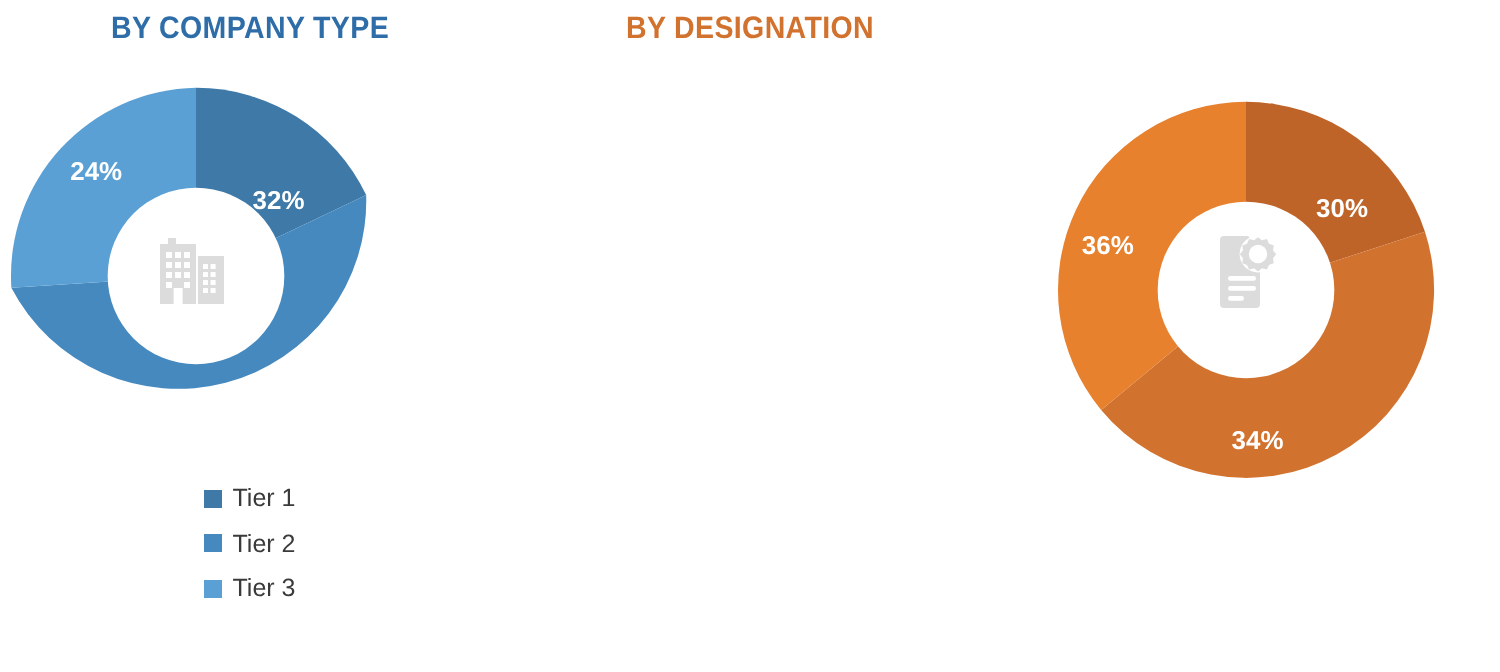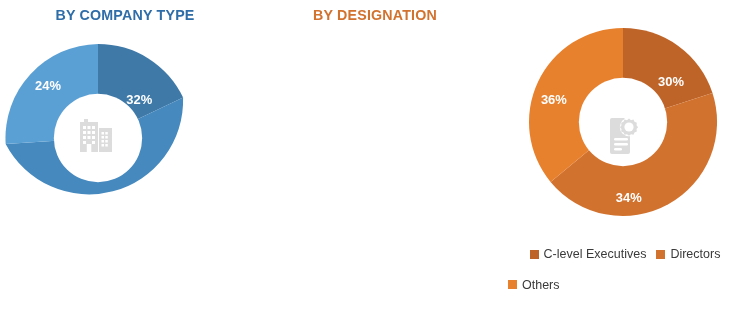--- a/index.html
+++ b/index.html
@@ -43,21 +43,21 @@
     white-space: nowrap;
   }
   #title-company { color: #2E6DA8; }
   #title-design  { color: #D2722F; }
   #title-region  { color: #5A5A5A; }
 
   .donut-wrap {
     position: absolute;
   }
   #donut-company { left: 2px;   top: 42px; width: 192px; height: 192px; }
-  #donut-design  { left: 277px; top: 26px; width: 192px; height: 192px; }
+  #donut-design  { left: 277px; top: 49px; width: 192px; height: 192px; }
 
   .donut-wrap svg { display: block; width: 100%; height: 100%; }
 
   .slice-label {
     font-family: "Liberation Sans", sans-serif;
     font-size: 13.5px;
     font-weight: bold;
     fill: #ffffff;
   }
 
@@ -149,20 +149,40 @@
           <rect x="28.5" y="25" width="2.5" height="2.5"></rect>
           <rect x="32.3" y="25" width="2.5" height="2.5"></rect>
           <rect x="28.5" y="29" width="2.5" height="2.5"></rect>
           <rect x="32.3" y="29" width="2.5" height="2.5"></rect>
           <rect x="28.5" y="33" width="2.5" height="2.5"></rect>
           <rect x="32.3" y="33" width="2.5" height="2.5"></rect>
         </g>
       </svg>
     </div>
 
+    <div class="legend" id="legend-company">
+      <div class="legend-row">
+        <span class="legend-item">
+          <span class="legend-swatch" style="background:#3E79A8"></span>
+          <span class="legend-text">Tier 1</span>
+        </span>
+      </div>
+      <div class="legend-row">
+        <span class="legend-item">
+          <span class="legend-swatch" style="background:#4589BF"></span>
+          <span class="legend-text">Tier 2</span>
+        </span>
+      </div>
+      <div class="legend-row">
+        <span class="legend-item">
+          <span class="legend-swatch" style="background:#5BA0D4"></span>
+          <span class="legend-text">Tier 3</span>
+        </span>
+      </div>
+    </div>
   </div>
 
   <div class="panel" id="panel-design">
 
     <div class="panel-title" id="title-design">BY DESIGNATION</div>
 
     <div class="donut-wrap" id="donut-design">
       <svg viewBox="0 0 200 200">
 
         <path fill="#BF6428" d="M 100 100 L 100 2 A 98 98 0 0 1 193.21 69.71 Z"></path>
@@ -187,34 +207,16 @@
           <rect x="16" y="36" width="8" height="2.4" rx="1.2"></rect>
         </g>
         <g>
           <circle cx="31" cy="15" r="9.2" fill="#ffffff"></circle>
           <path fill="#DCDCDC" d="M31 6.6 l2.0 1.55 2.45 -0.62 1.05 2.3 2.35 0.87 -0.35 2.5 1.6 1.95 -1.6 1.95 0.35 2.5 -2.35 0.87 -1.05 2.3 -2.45 -0.62 -2.0 1.55 -2.0 -1.55 -2.45 0.62 -1.05 -2.3 -2.35 -0.87 0.35 -2.5 -1.6 -1.95 1.6 -1.95 -0.35 -2.5 2.35 -0.87 1.05 -2.3 2.45 0.62 z"></path>
           <circle cx="31" cy="15" r="4.6" fill="#ffffff"></circle>
         </g>
       </svg>
     </div>
 
-    <div class="legend" id="legend-design">
-      <div class="legend-row">
-        <span class="legend-item">
-          <span class="legend-swatch" style="background:#BF6428"></span>
-          <span class="legend-text">C-level Executives</span>
-        </span>
-        <span class="legend-item">
-          <span class="legend-swatch" style="background:#D2722F"></span>
-          <span class="legend-text">Directors</span>
-        </span>
-      </div>
-      <div class="legend-row" style="justify-content:flex-start; padding-left:8px;">
-        <span class="legend-item">
-          <span class="legend-swatch" style="background:#E8812E"></span>
-          <span class="legend-text">Others</span>
-        </span>
-      </div>
-    </div>
   </div>
 
 
 </div>
 
 </body></html>

